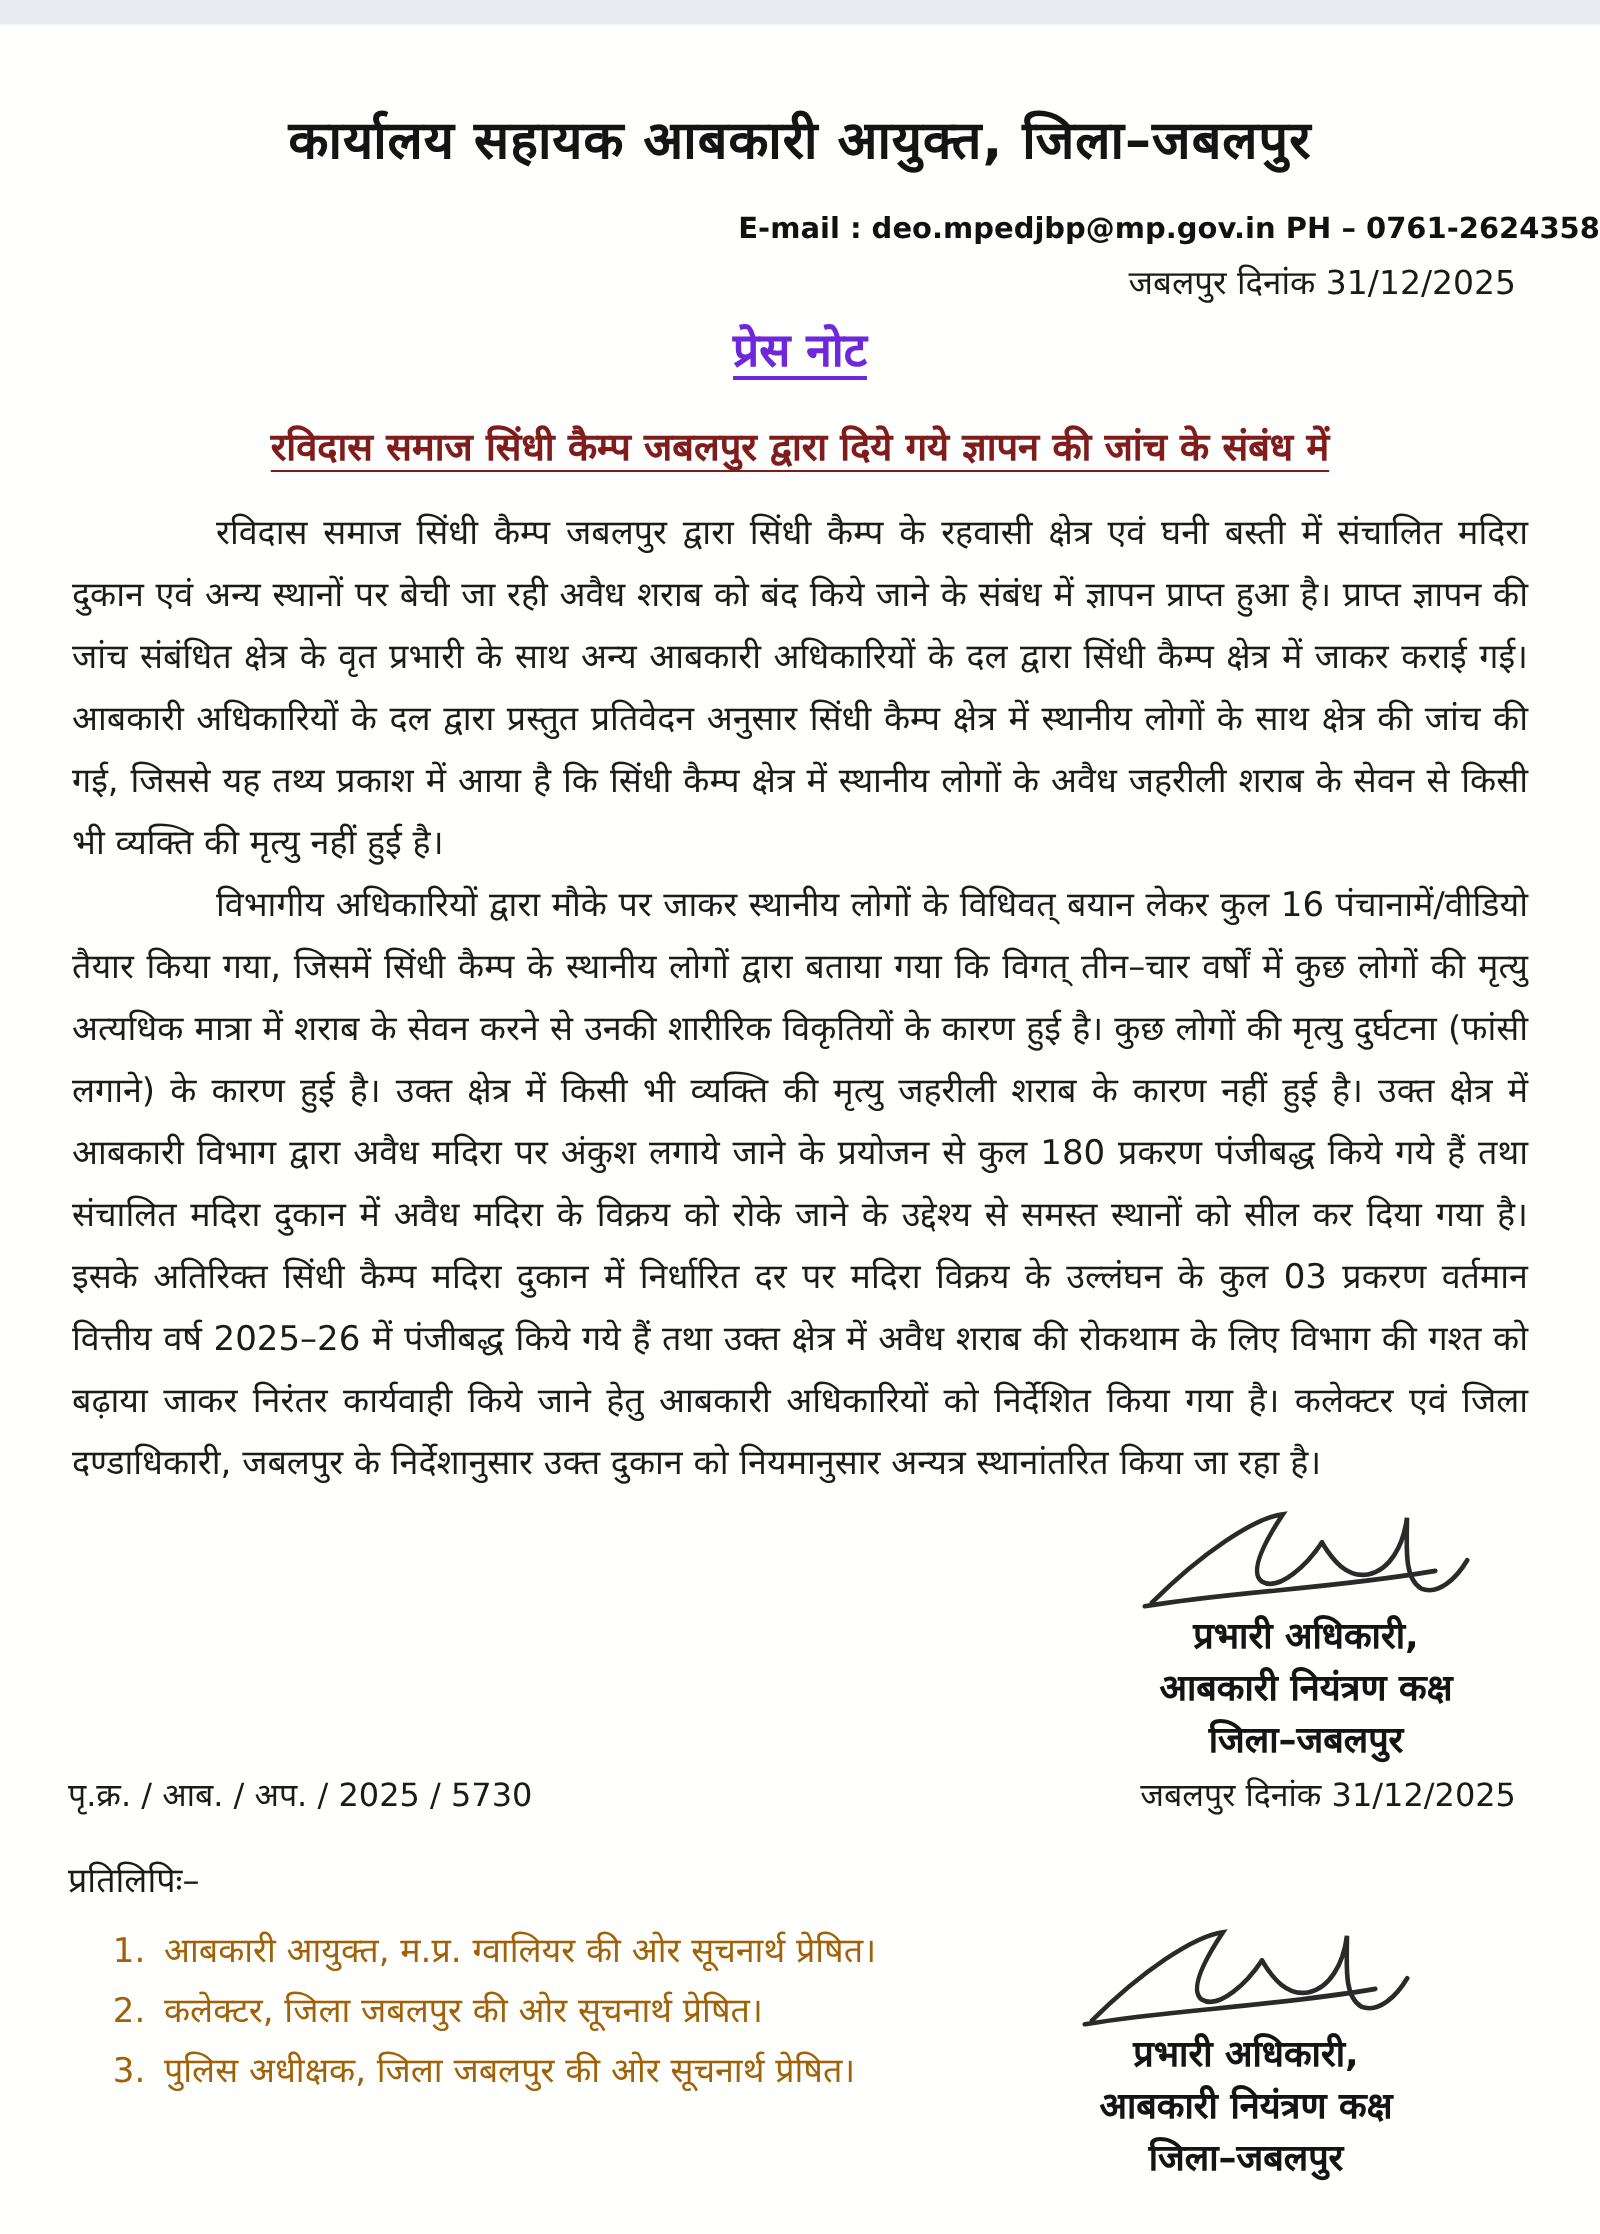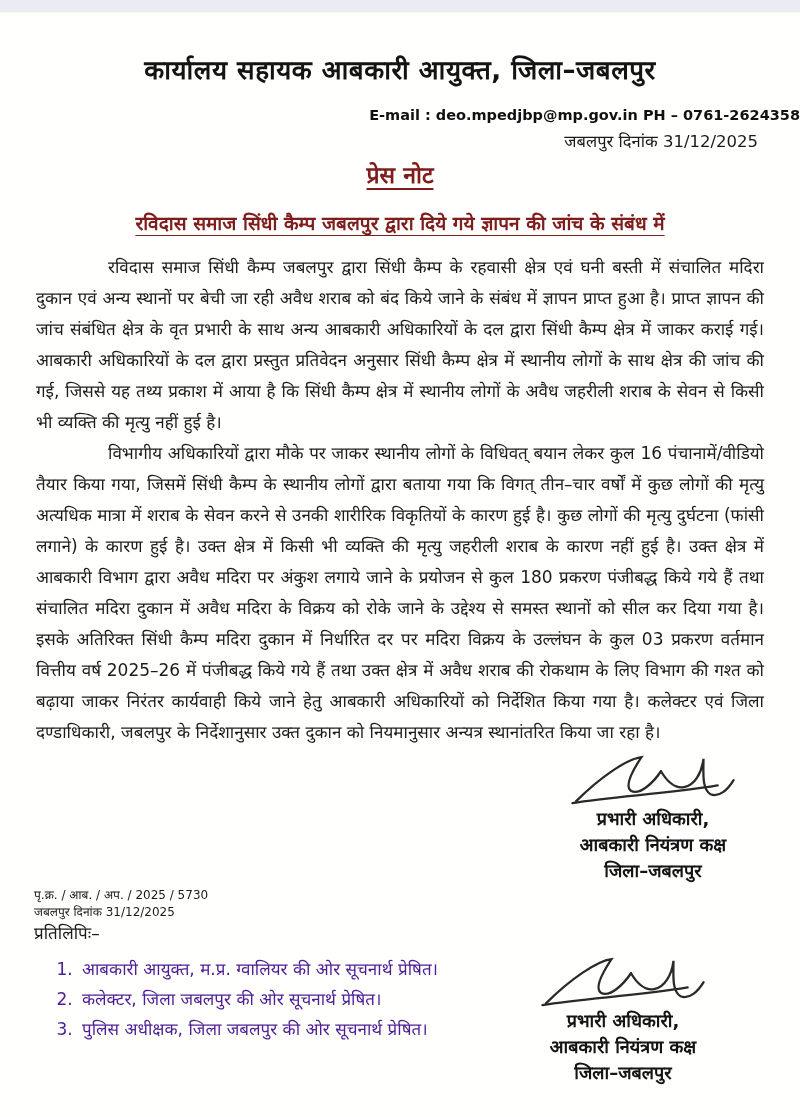--- a/index.html
+++ b/index.html
@@ -43,21 +43,21 @@
     margin:6px 42px 0 0;
     text-align:right;
     font-size:16.5px;
     color:#1a1a1a;
   }
   .press-note{
     margin-top:6px;
     text-align:center;
     font-size:23px;
     font-weight:bold;
-    color:#7f1d1d;
+    color:#6d28d9;
   }
   .press-note span{
     text-decoration:underline;
     text-underline-offset:5px;
   }
   .subject{
     margin:20px 40px 0 40px;
     text-align:center;
     font-size:19px;
     font-weight:bold;
@@ -95,45 +95,44 @@
   .sig-line{
     font-size:18px;
     font-weight:bold;
     line-height:26px;
     color:#141414;
     text-align:right;
   }
   
   .ref-row{
     display:flex;
-    justify-content:flex-end;
+    justify-content:space-between;
     align-items:baseline;
     margin:2px 42px 0 34px;
-    font-size:12px;
-    flex-direction:column;
+    font-size:16px;
   }
   .ref-no{color:#1a1a1a;}
   .ref-date{color:#1a1a1a;}
   .copies-label{
-    margin:1px 0 0 34px;
+    margin:20px 0 0 34px;
     font-size:17px;
     color:#1a1a1a;
   }
   
   .bottom-row{
     display:flex;
     margin:6px 42px 0 34px;
   }
   .copies-list{
     flex:1 1 auto;
     margin:4px 0 0 0;
     padding-left:44px;
     font-size:17px;
     line-height:30px;
-    color:#4c1d95;
+    color:#a16207;
   }
   .copies-list li{
     padding-left:4px;
   }
   .sig-bottom{
     width:270px;
     flex:0 0 auto;
     margin-top:2px;
   }
 </style>

